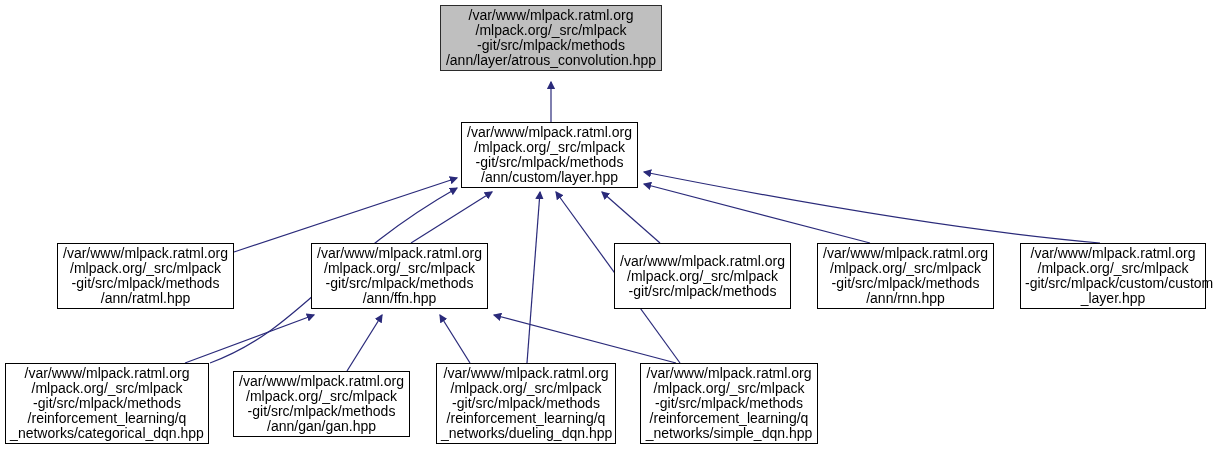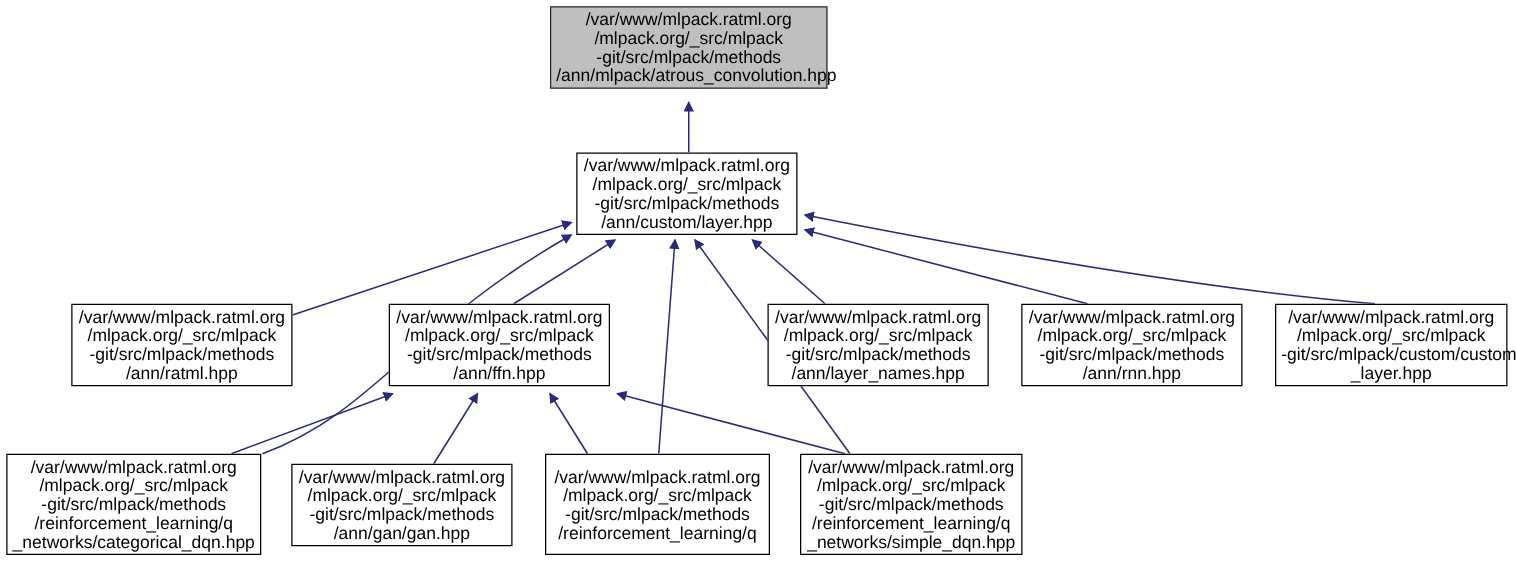--- a/index.html
+++ b/index.html
@@ -72,26 +72,26 @@
         <path d="M 870,243 L 644,184" marker-end="url(#arrowhead)" stroke="#2a2a7a" fill="none" stroke-width="1.2"></path>
         <path d="M 1100,243 C 950,230 760,195 644,172" marker-end="url(#arrowhead)" stroke="#2a2a7a" fill="none" stroke-width="1.2"></path>
         <path d="M 185,363 L 314,315" marker-end="url(#arrowhead)" stroke="#2a2a7a" fill="none" stroke-width="1.2"></path>
         <path d="M 347,371 L 382,315" marker-end="url(#arrowhead)" stroke="#2a2a7a" fill="none" stroke-width="1.2"></path>
         <path d="M 470,363 L 440,315" marker-end="url(#arrowhead)" stroke="#2a2a7a" fill="none" stroke-width="1.2"></path>
         <path d="M 676,363 L 494,315" marker-end="url(#arrowhead)" stroke="#2a2a7a" fill="none" stroke-width="1.2"></path>
       </g>
   </svg>
 
   <div id="nodes-group">
-      <div class="node root" style="left: 440px; top: 5px; width: 222px; height: 66px;"><span class="nlabel">/var/www/mlpack.ratml.org</span><span class="nlabel">/mlpack.org/_src/mlpack</span><span class="nlabel">-git/src/mlpack/methods</span><span class="nlabel">/ann/mlpack/atrous_convolution.hpp</span></div>
+      <div class="node root" style="left: 440px; top: 5px; width: 222px; height: 66px;"><span class="nlabel">/var/www/mlpack.ratml.org</span><span class="nlabel">/mlpack.org/_src/mlpack</span><span class="nlabel">-git/src/mlpack/methods</span><span class="nlabel">/ann/layer/atrous_convolution.hpp</span></div>
       <div class="node" style="left: 461px; top: 122px; width: 177px; height: 66px;"><span class="nlabel">/var/www/mlpack.ratml.org</span><span class="nlabel">/mlpack.org/_src/mlpack</span><span class="nlabel">-git/src/mlpack/methods</span><span class="nlabel">/ann/custom/layer.hpp</span></div>
       <div class="node" style="left: 57px; top: 243px; width: 177px; height: 66px;"><span class="nlabel">/var/www/mlpack.ratml.org</span><span class="nlabel">/mlpack.org/_src/mlpack</span><span class="nlabel">-git/src/mlpack/methods</span><span class="nlabel">/ann/ratml.hpp</span></div>
       <div class="node" style="left: 311px; top: 243px; width: 177px; height: 66px;"><span class="nlabel">/var/www/mlpack.ratml.org</span><span class="nlabel">/mlpack.org/_src/mlpack</span><span class="nlabel">-git/src/mlpack/methods</span><span class="nlabel">/ann/ffn.hpp</span></div>
-      <div class="node" style="left: 614px; top: 243px; width: 177px; height: 66px;"><span class="nlabel">/var/www/mlpack.ratml.org</span><span class="nlabel">/mlpack.org/_src/mlpack</span><span class="nlabel">-git/src/mlpack/methods</span><span class="nlabel">/ann/layer_names.hpp</span></div>
+      <div class="node" style="left: 614px; top: 243px; width: 177px; height: 66px;"><span class="nlabel">/var/www/mlpack.ratml.org</span><span class="nlabel">/mlpack.org/_src/mlpack</span><span class="nlabel">-git/src/mlpack/methods</span></div>
       <div class="node" style="left: 817px; top: 243px; width: 177px; height: 66px;"><span class="nlabel">/var/www/mlpack.ratml.org</span><span class="nlabel">/mlpack.org/_src/mlpack</span><span class="nlabel">-git/src/mlpack/methods</span><span class="nlabel">/ann/rnn.hpp</span></div>
       <div class="node" style="left: 1020px; top: 243px; width: 186px; height: 66px;"><span class="nlabel">/var/www/mlpack.ratml.org</span><span class="nlabel">/mlpack.org/_src/mlpack</span><span class="nlabel">-git/src/mlpack/custom/custom</span><span class="nlabel">_layer.hpp</span></div>
       <div class="node" style="left: 5px; top: 363px; width: 204px; height: 81px;"><span class="nlabel">/var/www/mlpack.ratml.org</span><span class="nlabel">/mlpack.org/_src/mlpack</span><span class="nlabel">-git/src/mlpack/methods</span><span class="nlabel">/reinforcement_learning/q</span><span class="nlabel">_networks/categorical_dqn.hpp</span></div>
       <div class="node" style="left: 233px; top: 371px; width: 177px; height: 66px;"><span class="nlabel">/var/www/mlpack.ratml.org</span><span class="nlabel">/mlpack.org/_src/mlpack</span><span class="nlabel">-git/src/mlpack/methods</span><span class="nlabel">/ann/gan/gan.hpp</span></div>
-      <div class="node" style="left: 436px; top: 363px; width: 180px; height: 81px;"><span class="nlabel">/var/www/mlpack.ratml.org</span><span class="nlabel">/mlpack.org/_src/mlpack</span><span class="nlabel">-git/src/mlpack/methods</span><span class="nlabel">/reinforcement_learning/q</span></div>
+      <div class="node" style="left: 436px; top: 363px; width: 180px; height: 81px;"><span class="nlabel">/var/www/mlpack.ratml.org</span><span class="nlabel">/mlpack.org/_src/mlpack</span><span class="nlabel">-git/src/mlpack/methods</span><span class="nlabel">/reinforcement_learning/q</span><span class="nlabel">_networks/dueling_dqn.hpp</span></div>
       <div class="node" style="left: 640px; top: 363px; width: 178px; height: 81px;"><span class="nlabel">/var/www/mlpack.ratml.org</span><span class="nlabel">/mlpack.org/_src/mlpack</span><span class="nlabel">-git/src/mlpack/methods</span><span class="nlabel">/reinforcement_learning/q</span><span class="nlabel">_networks/simple_dqn.hpp</span></div>
     </div>
 
 </div>
 
 </body></html>

